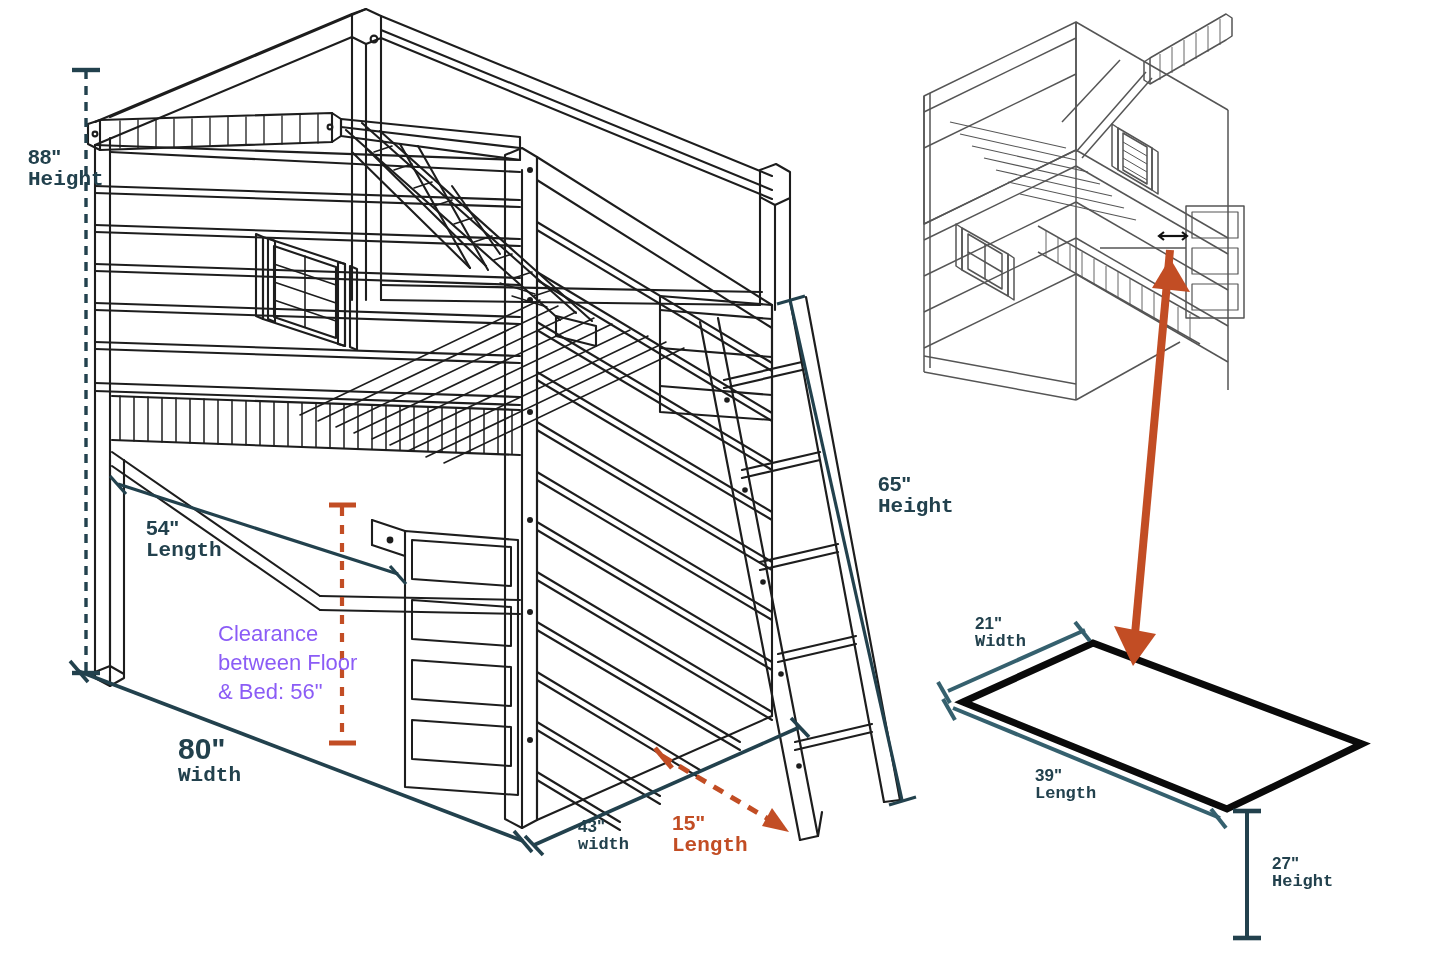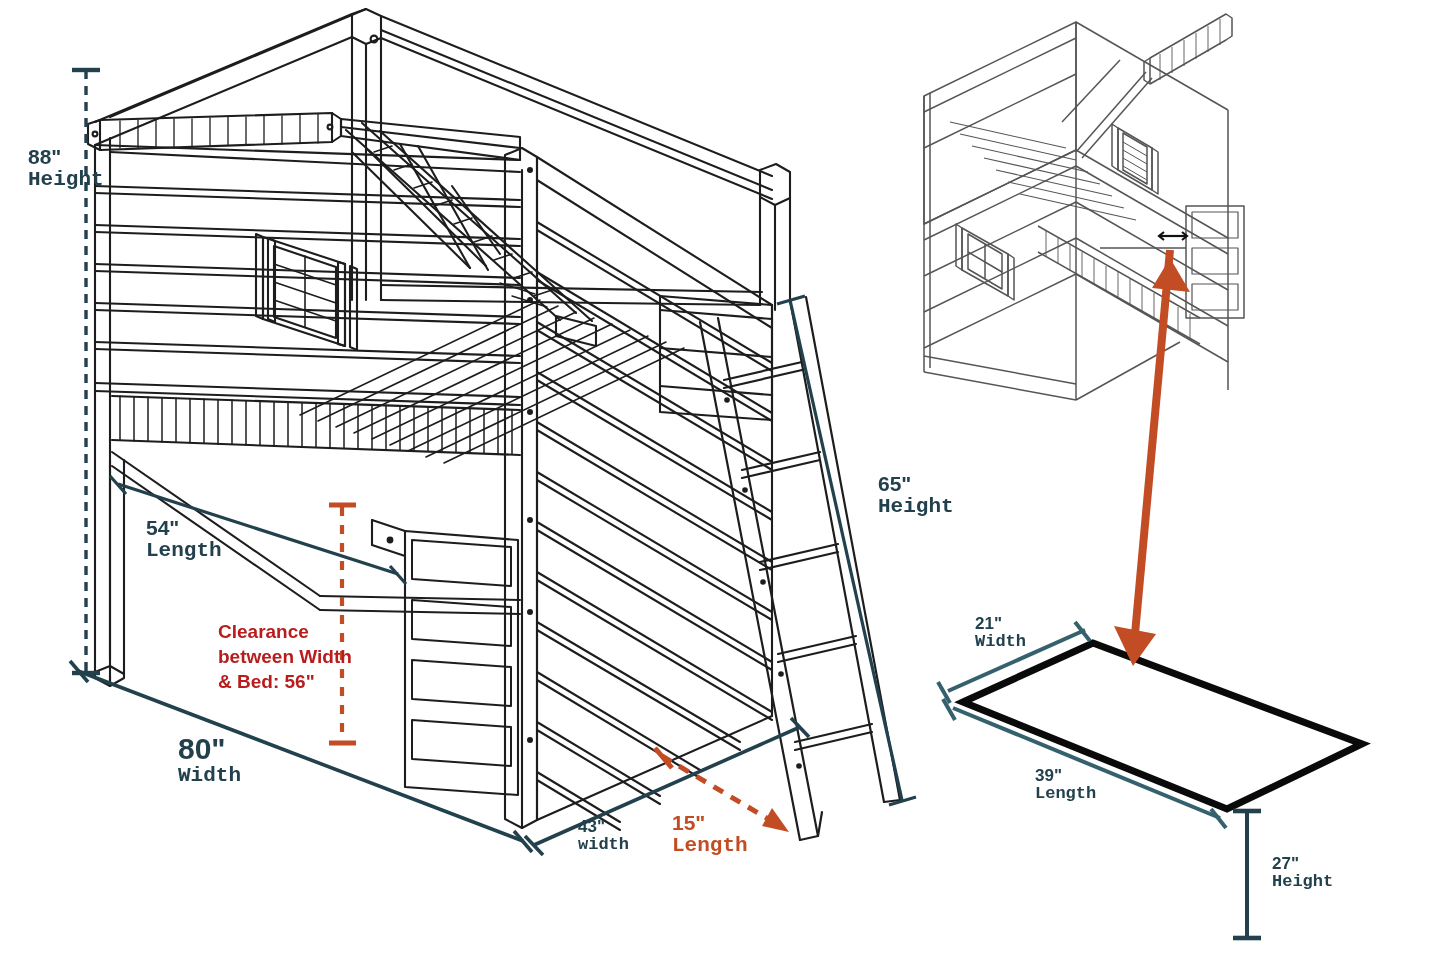--- a/index.html
+++ b/index.html
@@ -11,21 +11,21 @@
   .dimlabel .v{font-weight:bold;display:block;}
   .dimlabel .u{font-weight:bold;display:block;font-family:Liberation Mono, monospace;}
   .teal .v,.teal .u{color:#22414d;}
   .orange .v,.orange .u{color:#c24d24;}
   .big .v{font-size:30px;}
   .big .u{font-size:21px;}
   .med .v{font-size:21px;}
   .med .u{font-size:21px;}
   .sm .v{font-size:17px;}
   .sm .u{font-size:17px;}
-  .blk{position:absolute;font-weight:bold;color:#b91c1c;font-size:19px;line-height:1.32;}
+  .blk{position:absolute;font-weight:normal;color:#8b5cf6;font-size:22px;line-height:1.32;}
 </style>
 </head>
 <body>
 
 <div id="stage">
 
 <svg width="1445" height="956" viewBox="0 0 1445 956">
   <defs>
     <g id="tcapH">
           <path d="M-9,0 L9,0" stroke-width="5"></path>
@@ -482,21 +482,21 @@
   <span class="u">Length</span>
 </div>
 
 <div class="dimlabel teal med" style="left:878px;top:473px;">
   <span class="v">65"</span>
   <span class="u">Height</span>
 </div>
 
 <div class="blk" style="left:218px;top:619px;">
   <div>Clearance</div>
-  <div>between Width</div>
+  <div>between Floor</div>
   <div>&amp; Bed: 56"</div>
 </div>
 
 <div class="dimlabel teal sm" style="left:975px;top:615px;">
   <span class="v">21"</span>
   <span class="u">Width</span>
 </div>
 
 <div class="dimlabel teal sm" style="left:1035px;top:767px;">
   <span class="v">39"</span>

